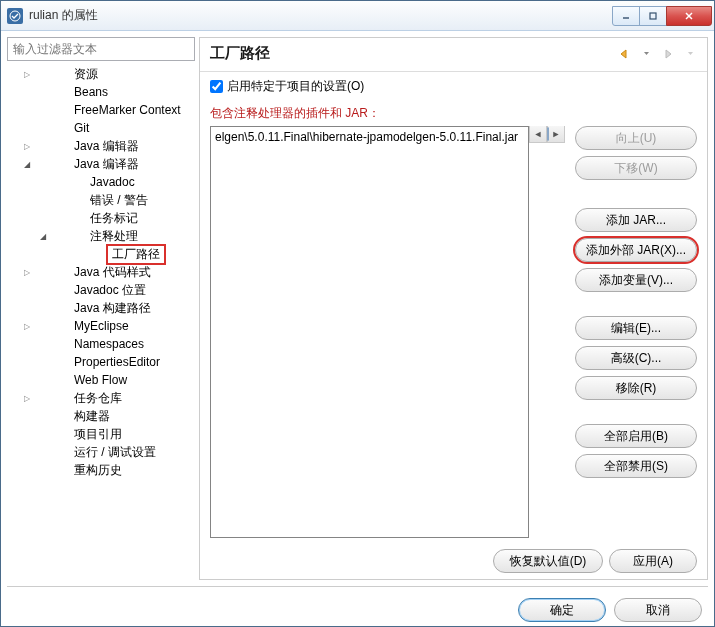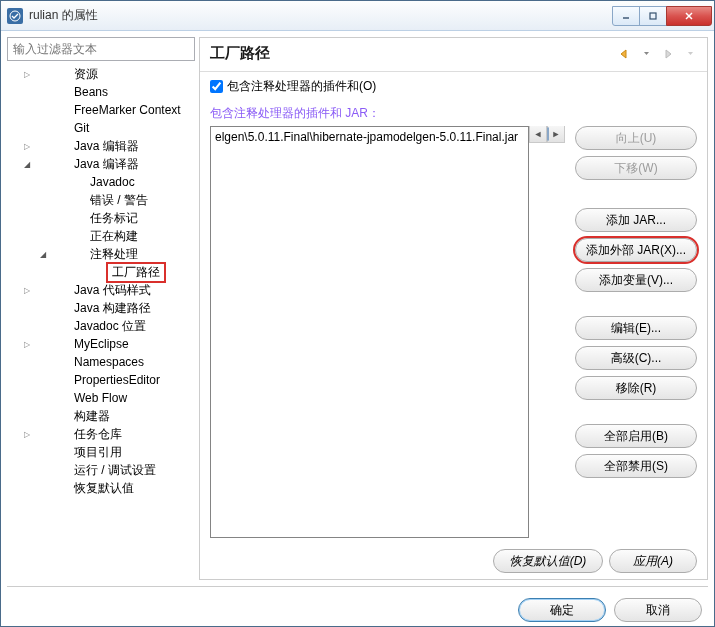--- a/index.html
+++ b/index.html
@@ -26,37 +26,37 @@
 .tree-item.lvl2 { padding-left: 30px; }
 .tree-item.lvl3 { padding-left: 46px; }
 .tree-item.selected span.label { border: 2px solid #d9302c; padding: 0 4px; }
 .right-panel { flex:1; display:flex; flex-direction:column; border:1px solid #ccc; }
 .heading-row { display:flex; align-items:center; padding: 6px 8px 8px 10px; border-bottom: 1px solid #ddd; }
 .page-heading { font-size: 15px; font-weight: bold; flex:1; color:#1a1a1a;}
 .nav-arrows { display:flex; gap:4px; align-items:center; }
 .nav-ar { width:18px; height:16px; display:flex; align-items:center; justify-content:center;}
 .enable-row { padding: 6px 10px; display:flex; align-items:center; gap:4px; }
 .enable-row input[type=checkbox]{ width:13px; height:13px;}
-.sub-label { padding: 4px 10px 4px 10px; color:#8b5cf6;}
+.sub-label { padding: 4px 10px 4px 10px; color:#b91c1c;}
 .mid { display:flex; flex:1; padding: 0 10px 4px 10px; gap:10px;}
 .listarea { flex:1; display:flex; flex-direction:row;}
 .listbox { flex:1; border:1px solid #848484; background:#fff; padding:2px 4px; color:#000; overflow:hidden; white-space:nowrap;}
 .list-entry { height:16px; line-height:16px; background:#3399ff00;}
 .hscroll { height:17px; border:1px solid #c9c9c9; border-top:none; background:linear-gradient(#f4f4f4,#e5e5e5); position:relative; display:flex;}
 .hscroll .track{ flex:1; position:relative;}
 .hscroll .thumb{ position:absolute; left:36%; width:28%; top:1px; bottom:1px; background:linear-gradient(#dbe8f8,#bcd3ee); border:1px solid #8aa7c7; border-radius:2px;}
 .hscroll .sbtn{ width:17px; background:linear-gradient(#f6f6f6,#e2e2e2); border-left:1px solid #c9c9c9; display:flex; align-items:center; justify-content:center; color:#555; font-size:9px;}
 .hscroll .sbtn.left{ border-left:none; border-right:1px solid #c9c9c9;}
 .btn-col { width:122px; display:flex; flex-direction:column; gap:6px;}
 .btn { height:24px; border:1px solid #acacac; background:linear-gradient(#fcfcfc,#e5e5e5); border-radius:12px; color:#000; cursor:default; display:flex; align-items:center; justify-content:center; padding:0 6px;}
 .btn.disabled { color:#9c9c9c; }
 .btn.highlight { outline:2px solid #d9302c; outline-offset:0px;}
 .gap-lg { height:16px; }
 .gap-md { height:12px; }
-.bottom-row { display:flex; justify-content:flex-end; gap:6px; padding:6px 10px; border-top:1px solid transparent;font-style:italic;}
+.bottom-row { display:flex; justify-content:flex-end; gap:6px; padding:6px 10px; border-top:1px solid transparent;}
 .footer { height:36px; border-top:1px solid #ccc; margin:0 6px; display:flex; justify-content:flex-end; align-items:flex-end; gap:8px; padding-right:6px;}
 .footer .btn { width:88px;}
 .footer .btn.primary { border:1px solid #3c7fb1; box-shadow: inset 0 0 0 1px #a3d1f5;}
 </style>
 </head>
 <body>
 
 <div class="titlebar">
   <span class="titlebar-icon">
     <svg viewBox="0 0 12 12">
@@ -119,78 +119,74 @@
         </div>
         <div class="tree-item lvl2">
           <span class="arrow none"></span>
           <span class="label">错误 / 警告</span>
         </div>
         <div class="tree-item lvl2">
           <span class="arrow none"></span>
           <span class="label">任务标记</span>
         </div>
         <div class="tree-item lvl2">
-          <span class="arrow none"></span>
-          <span class="label">正在构建</span>
-        </div>
-        <div class="tree-item lvl2">
           <span class="arrow expanded"></span>
           <span class="label">注释处理</span>
         </div>
         <div class="tree-item lvl3 selected">
           <span class="arrow none"></span>
           <span class="label">工厂路径</span>
         </div>
         <div class="tree-item lvl1">
           <span class="arrow collapsed"></span>
           <span class="label">Java 代码样式</span>
         </div>
         <div class="tree-item lvl1">
           <span class="arrow none"></span>
+          <span class="label">Javadoc 位置</span>
+        </div>
+        <div class="tree-item lvl1">
+          <span class="arrow none"></span>
           <span class="label">Java 构建路径</span>
         </div>
         <div class="tree-item lvl1">
-          <span class="arrow none"></span>
-          <span class="label">Javadoc 位置</span>
-        </div>
-        <div class="tree-item lvl1">
           <span class="arrow collapsed"></span>
           <span class="label">MyEclipse</span>
         </div>
         <div class="tree-item lvl1">
           <span class="arrow none"></span>
           <span class="label">Namespaces</span>
         </div>
         <div class="tree-item lvl1">
           <span class="arrow none"></span>
           <span class="label">PropertiesEditor</span>
         </div>
         <div class="tree-item lvl1">
           <span class="arrow none"></span>
           <span class="label">Web Flow</span>
         </div>
         <div class="tree-item lvl1">
+          <span class="arrow collapsed"></span>
+          <span class="label">任务仓库</span>
+        </div>
+        <div class="tree-item lvl1">
           <span class="arrow none"></span>
           <span class="label">构建器</span>
         </div>
         <div class="tree-item lvl1">
-          <span class="arrow collapsed"></span>
-          <span class="label">任务仓库</span>
-        </div>
-        <div class="tree-item lvl1">
           <span class="arrow none"></span>
           <span class="label">项目引用</span>
         </div>
         <div class="tree-item lvl1">
           <span class="arrow none"></span>
           <span class="label">运行 / 调试设置</span>
         </div>
         <div class="tree-item lvl1">
           <span class="arrow none"></span>
-          <span class="label">恢复默认值</span>
+          <span class="label">重构历史</span>
         </div>
       </div>
   </div>
 
   <div class="right-panel">
     <div class="heading-row">
       <div class="page-heading">工厂路径</div>
       <div class="nav-arrows">
         <span class="nav-ar">
             <svg width="14" height="12" viewBox="0 0 14 12">
@@ -210,21 +206,21 @@
         <span class="nav-ar">
             <svg width="7" height="12" viewBox="0 0 7 12">
               <path d="M1 4 L3.5 7 L6 4 Z" fill="#ccc"></path>
             </svg>
           </span>
       </div>
     </div>
 
     <div class="enable-row">
       <input type="checkbox" checked="" style="">
-      <span>包含注释处理器的插件和(O)</span>
+      <span>启用特定于项目的设置(O)</span>
     </div>
 
     <div class="sub-label">包含注释处理器的插件和 JAR：</div>
 
     <div class="mid">
       <div class="listarea">
         <div class="listbox">
           <div class="list-entry">elgen\5.0.11.Final\hibernate-jpamodelgen-5.0.11.Final.jar</div>
         </div>
         <div class="hscroll">

